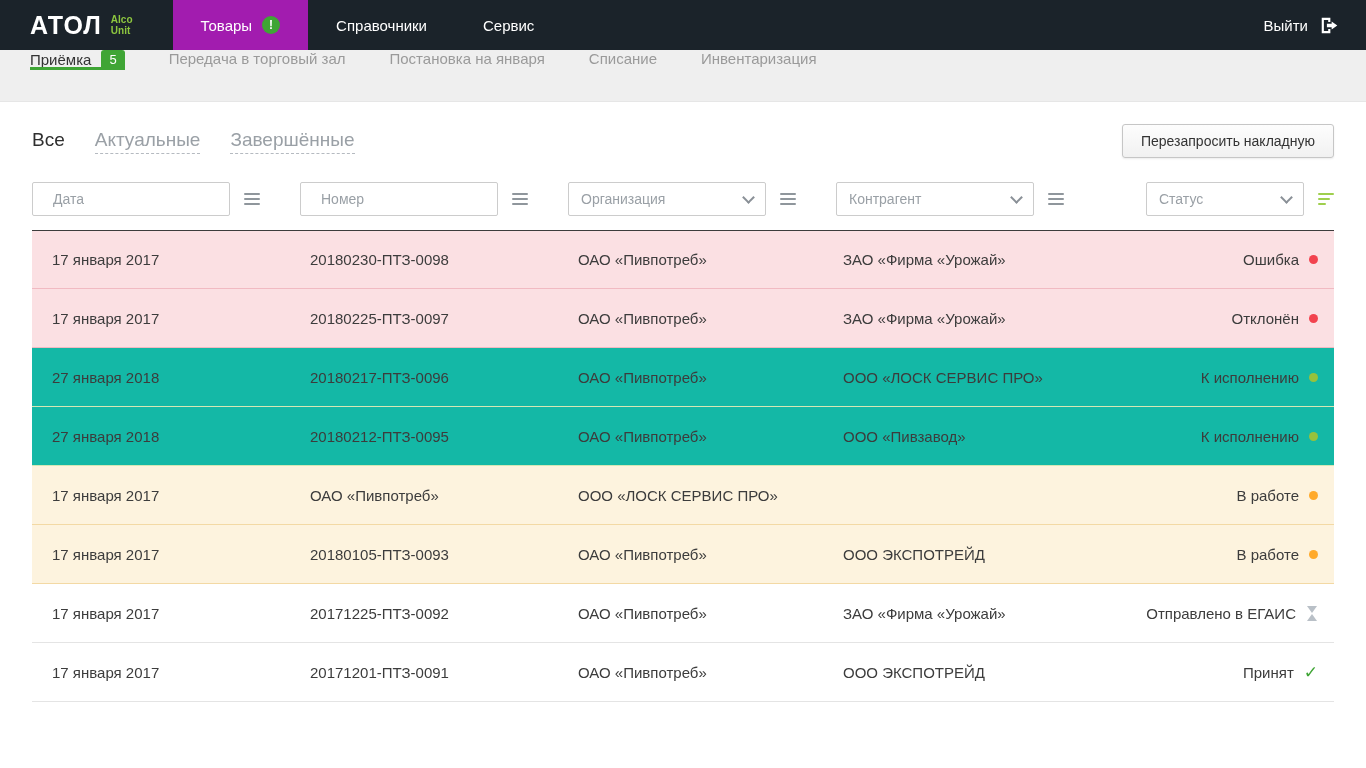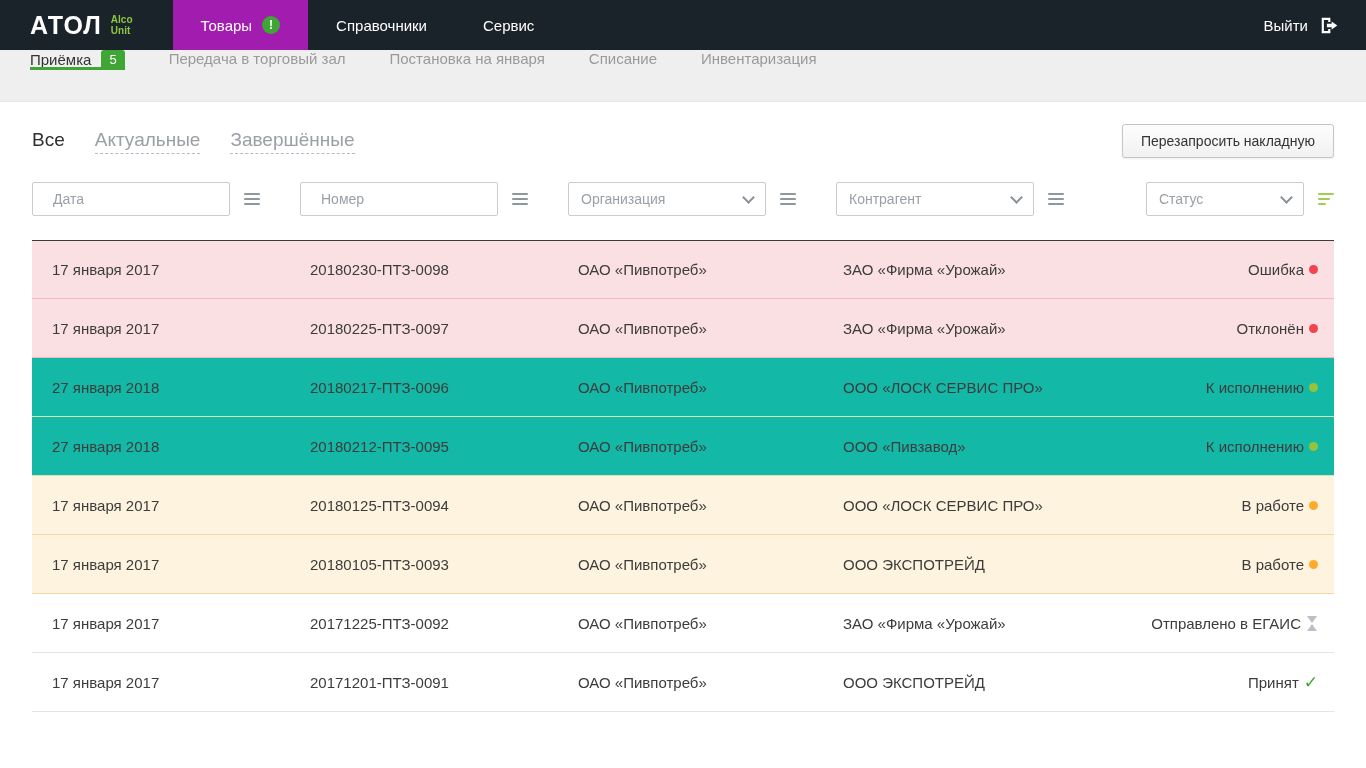--- a/index.html
+++ b/index.html
@@ -41,30 +41,30 @@
   .fselect{width:198px;height:34px;border:1px solid #ccc;border-radius:2px;padding:0 12px;display:flex;align-items:center;justify-content:space-between;color:#9aa0a6;font-size:14px;background:#fff;cursor:pointer}
   .fselect.small{width:158px}
   .chevron{width:9px;height:9px;border-right:2px solid #8a9097;border-bottom:2px solid #8a9097;transform:rotate(45deg);margin-top:-4px}
   .sort-icon{margin-left:14px;cursor:pointer;display:inline-block}
   .sort-icon i{display:block;width:16px;height:2px;background:#8f969c;margin:3px 0;border-radius:1px}
   .sort-icon.green i{background:#9fcf4e}
   .sort-icon.green i:nth-child(2){width:12px}
   .sort-icon.green i:nth-child(3){width:8px}
 
   
-  .table{margin-top:24px}
+  .table{margin-top:14px}
   .trow{display:grid;grid-template-columns:278px 268px 265px 1fr auto;height:59px;align-items:center;font-size:15px;border-bottom:1px solid;cursor:pointer}
   .trow:first-child{border-top:1px solid}
   .row-red{background:#fbe0e3;border-color:#f1bac2}
   .row-green{background:#14b8a6;border-color:#d5e7b5}
   .row-orange{background:#fdf3de;border-color:#f3d9a4}
   .row-white{background:#fff;border-color:#e4e4e4}
   .cell{padding-right:10px;white-space:nowrap}
   .cell.date{padding-left:20px}
-  .cell.status{display:flex;align-items:center;justify-content:flex-end;gap:5px;padding-right:16px}
+  .cell.status{display:flex;align-items:center;justify-content:flex-end;gap:10px;padding-right:16px}
   .status-icon{width:9px;height:9px;border-radius:50%;display:inline-block;background:transparent;flex:none}
   .st-error .status-icon,.st-rejected .status-icon{background:#f2434f}
   .st-ready .status-icon{background:#97c23c}
   .st-work .status-icon{background:#ffaa2b}
   .st-accepted .status-icon{width:auto;height:auto;border-radius:0;background:none}
   .st-accepted .status-icon::before{content:"✓";color:#3fa535;font-weight:bold;font-size:17px;line-height:1}
   .st-sent .status-icon{width:12px;height:17px;border-radius:0;background:none;position:relative}
   .st-sent .status-icon::before,.st-sent .status-icon::after{content:"";position:absolute;left:1px;border-left:5px solid transparent;border-right:5px solid transparent}
   .st-sent .status-icon::before{top:1px;border-top:7px solid #b9c0c7}
   .st-sent .status-icon::after{bottom:1px;border-bottom:7px solid #b9c0c7}
@@ -220,21 +220,20 @@
       <div class="cell">20180212-ПТЗ-0095</div>
       <div class="cell">ОАО «Пивпотреб»</div>
       <div class="cell">ООО «Пивзавод»</div>
       <div class="cell status">
           <span>К исполнению</span>
           <span class="status-icon"></span>
         </div>
     </div>
     <div class="trow row-orange st-work">
       <div class="cell date">17 января 2017</div>
-      <div class="cell">20180125-ПТЗ-0094</div>
       <div class="cell">ОАО «Пивпотреб»</div>
       <div class="cell">ООО «ЛОСК СЕРВИС ПРО»</div>
       <div class="cell status">
           <span>В работе</span>
           <span class="status-icon"></span>
         </div>
     </div>
     <div class="trow row-orange st-work">
       <div class="cell date">17 января 2017</div>
       <div class="cell">20180105-ПТЗ-0093</div>

